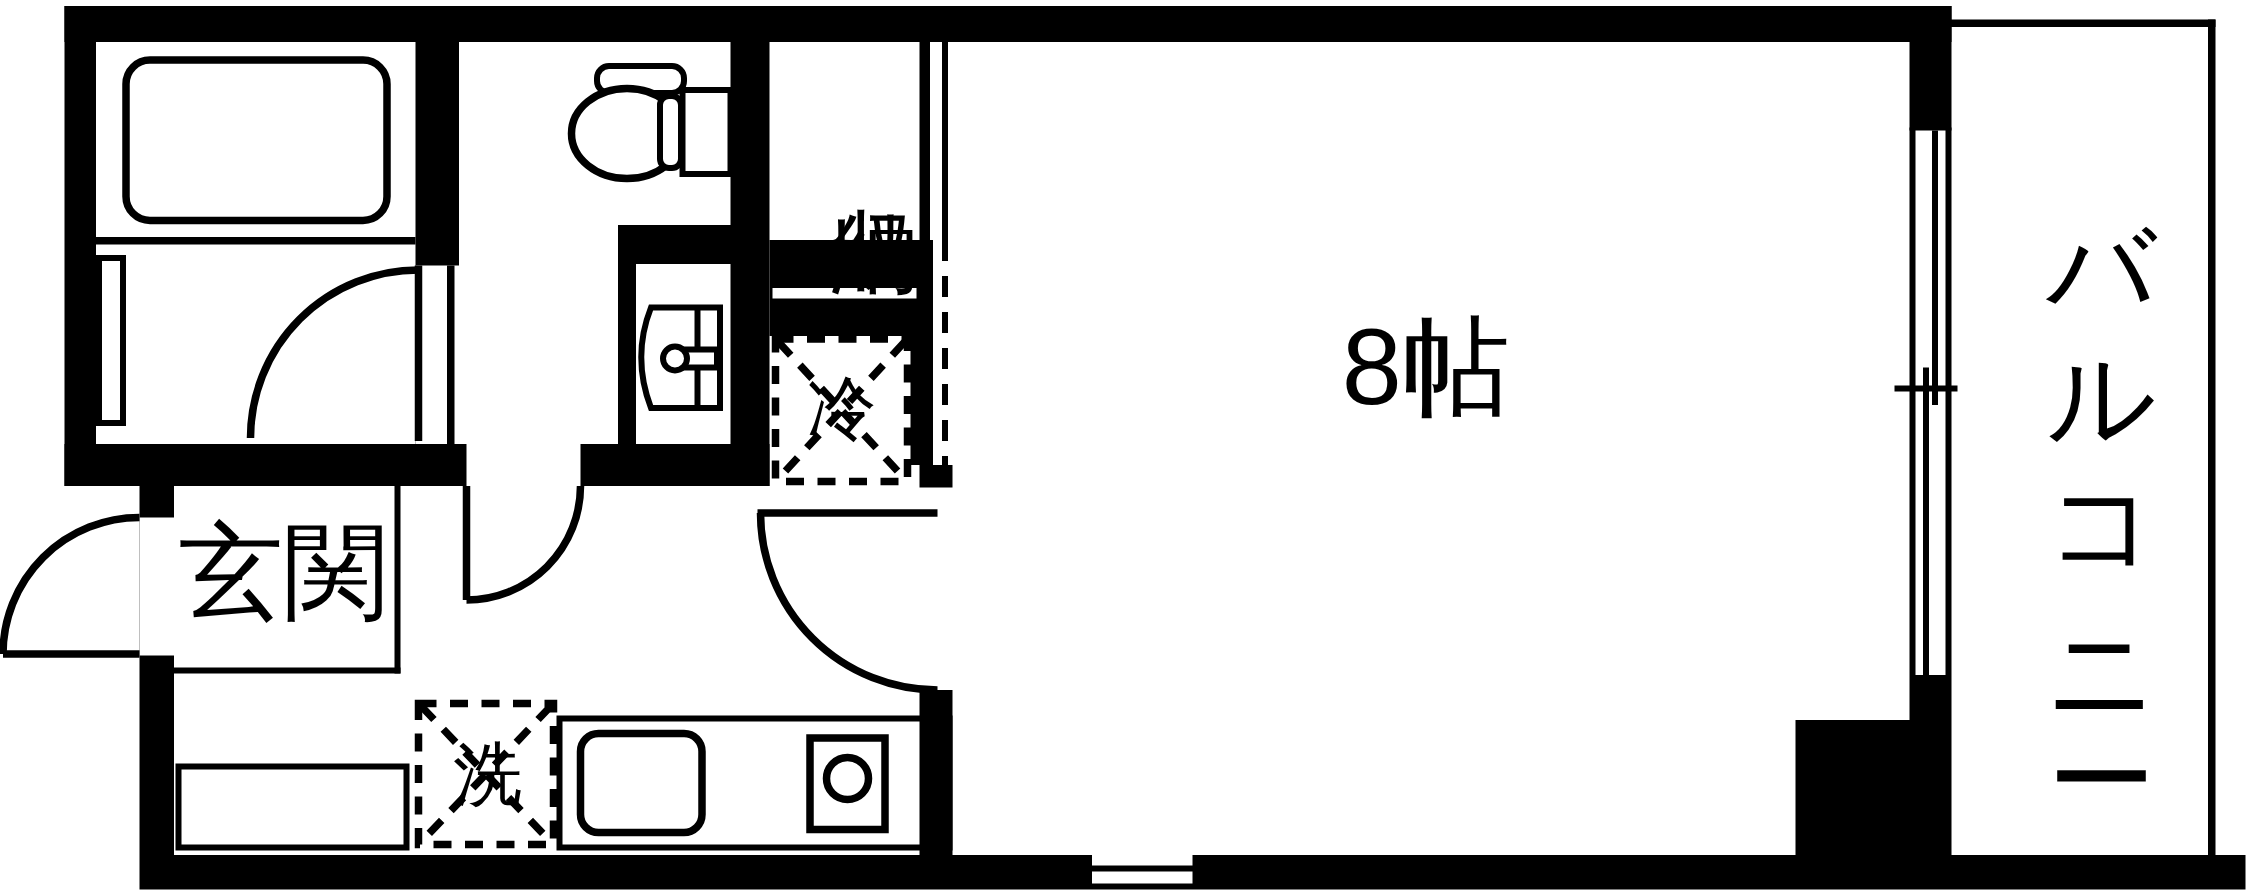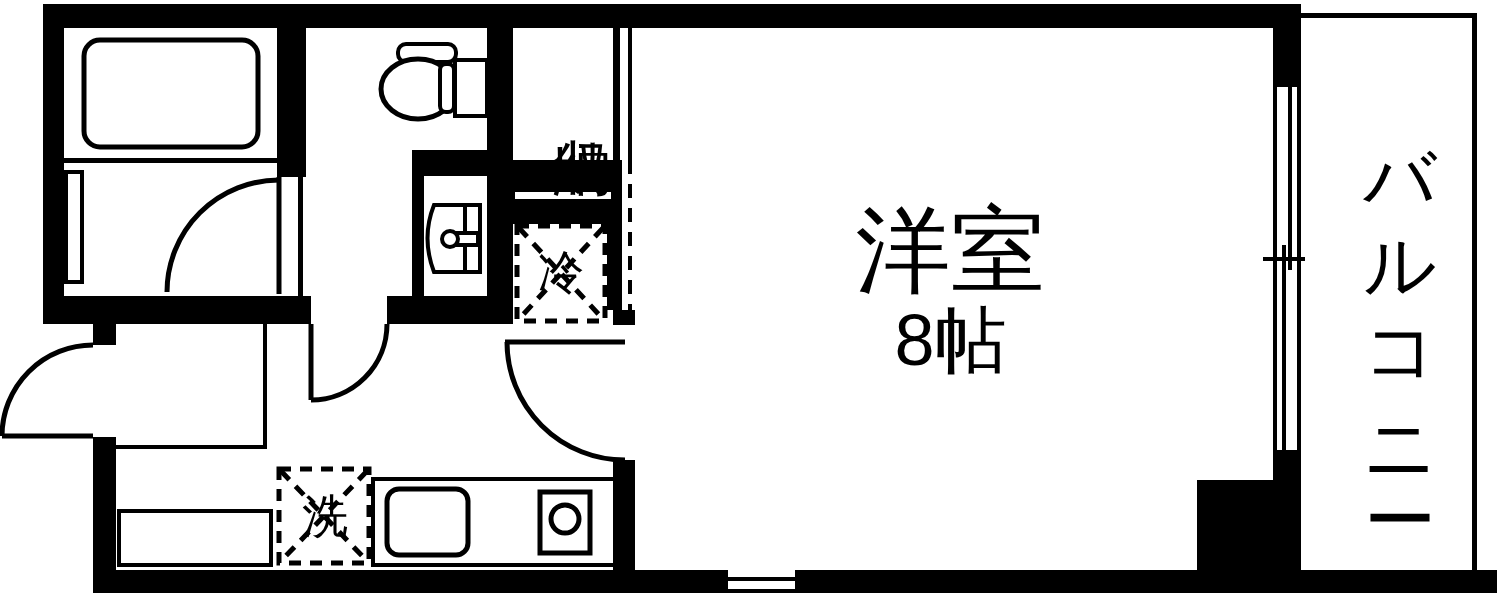--- a/index.html
+++ b/index.html
@@ -133,22 +133,22 @@
     <g>
       <rect x="1273" y="85" width="4" height="365"></rect>
       <rect x="1297" y="85" width="4" height="365"></rect>
       <rect x="1288" y="87" width="4" height="183"></rect>
       <rect x="1282" y="245" width="4" height="205"></rect>
       <rect x="1263" y="257" width="42" height="4"></rect>
     </g>
   </g>
 </svg>
 
+<div class="label" id="label-genkan">玄関</div>
 <div class="label" id="label-washer">洗</div>
 <div class="label" id="label-fridge">冷</div>
 <div class="label vertical" id="label-storage">収納</div>
 <div class="label" id="label-room">
-  <div class="l1">洋室</div>
   <div class="l2">8帖</div>
 </div>
 <div class="label vertical" id="label-balcony">バルコニー</div>
 
 </div>
 
 </body></html>

